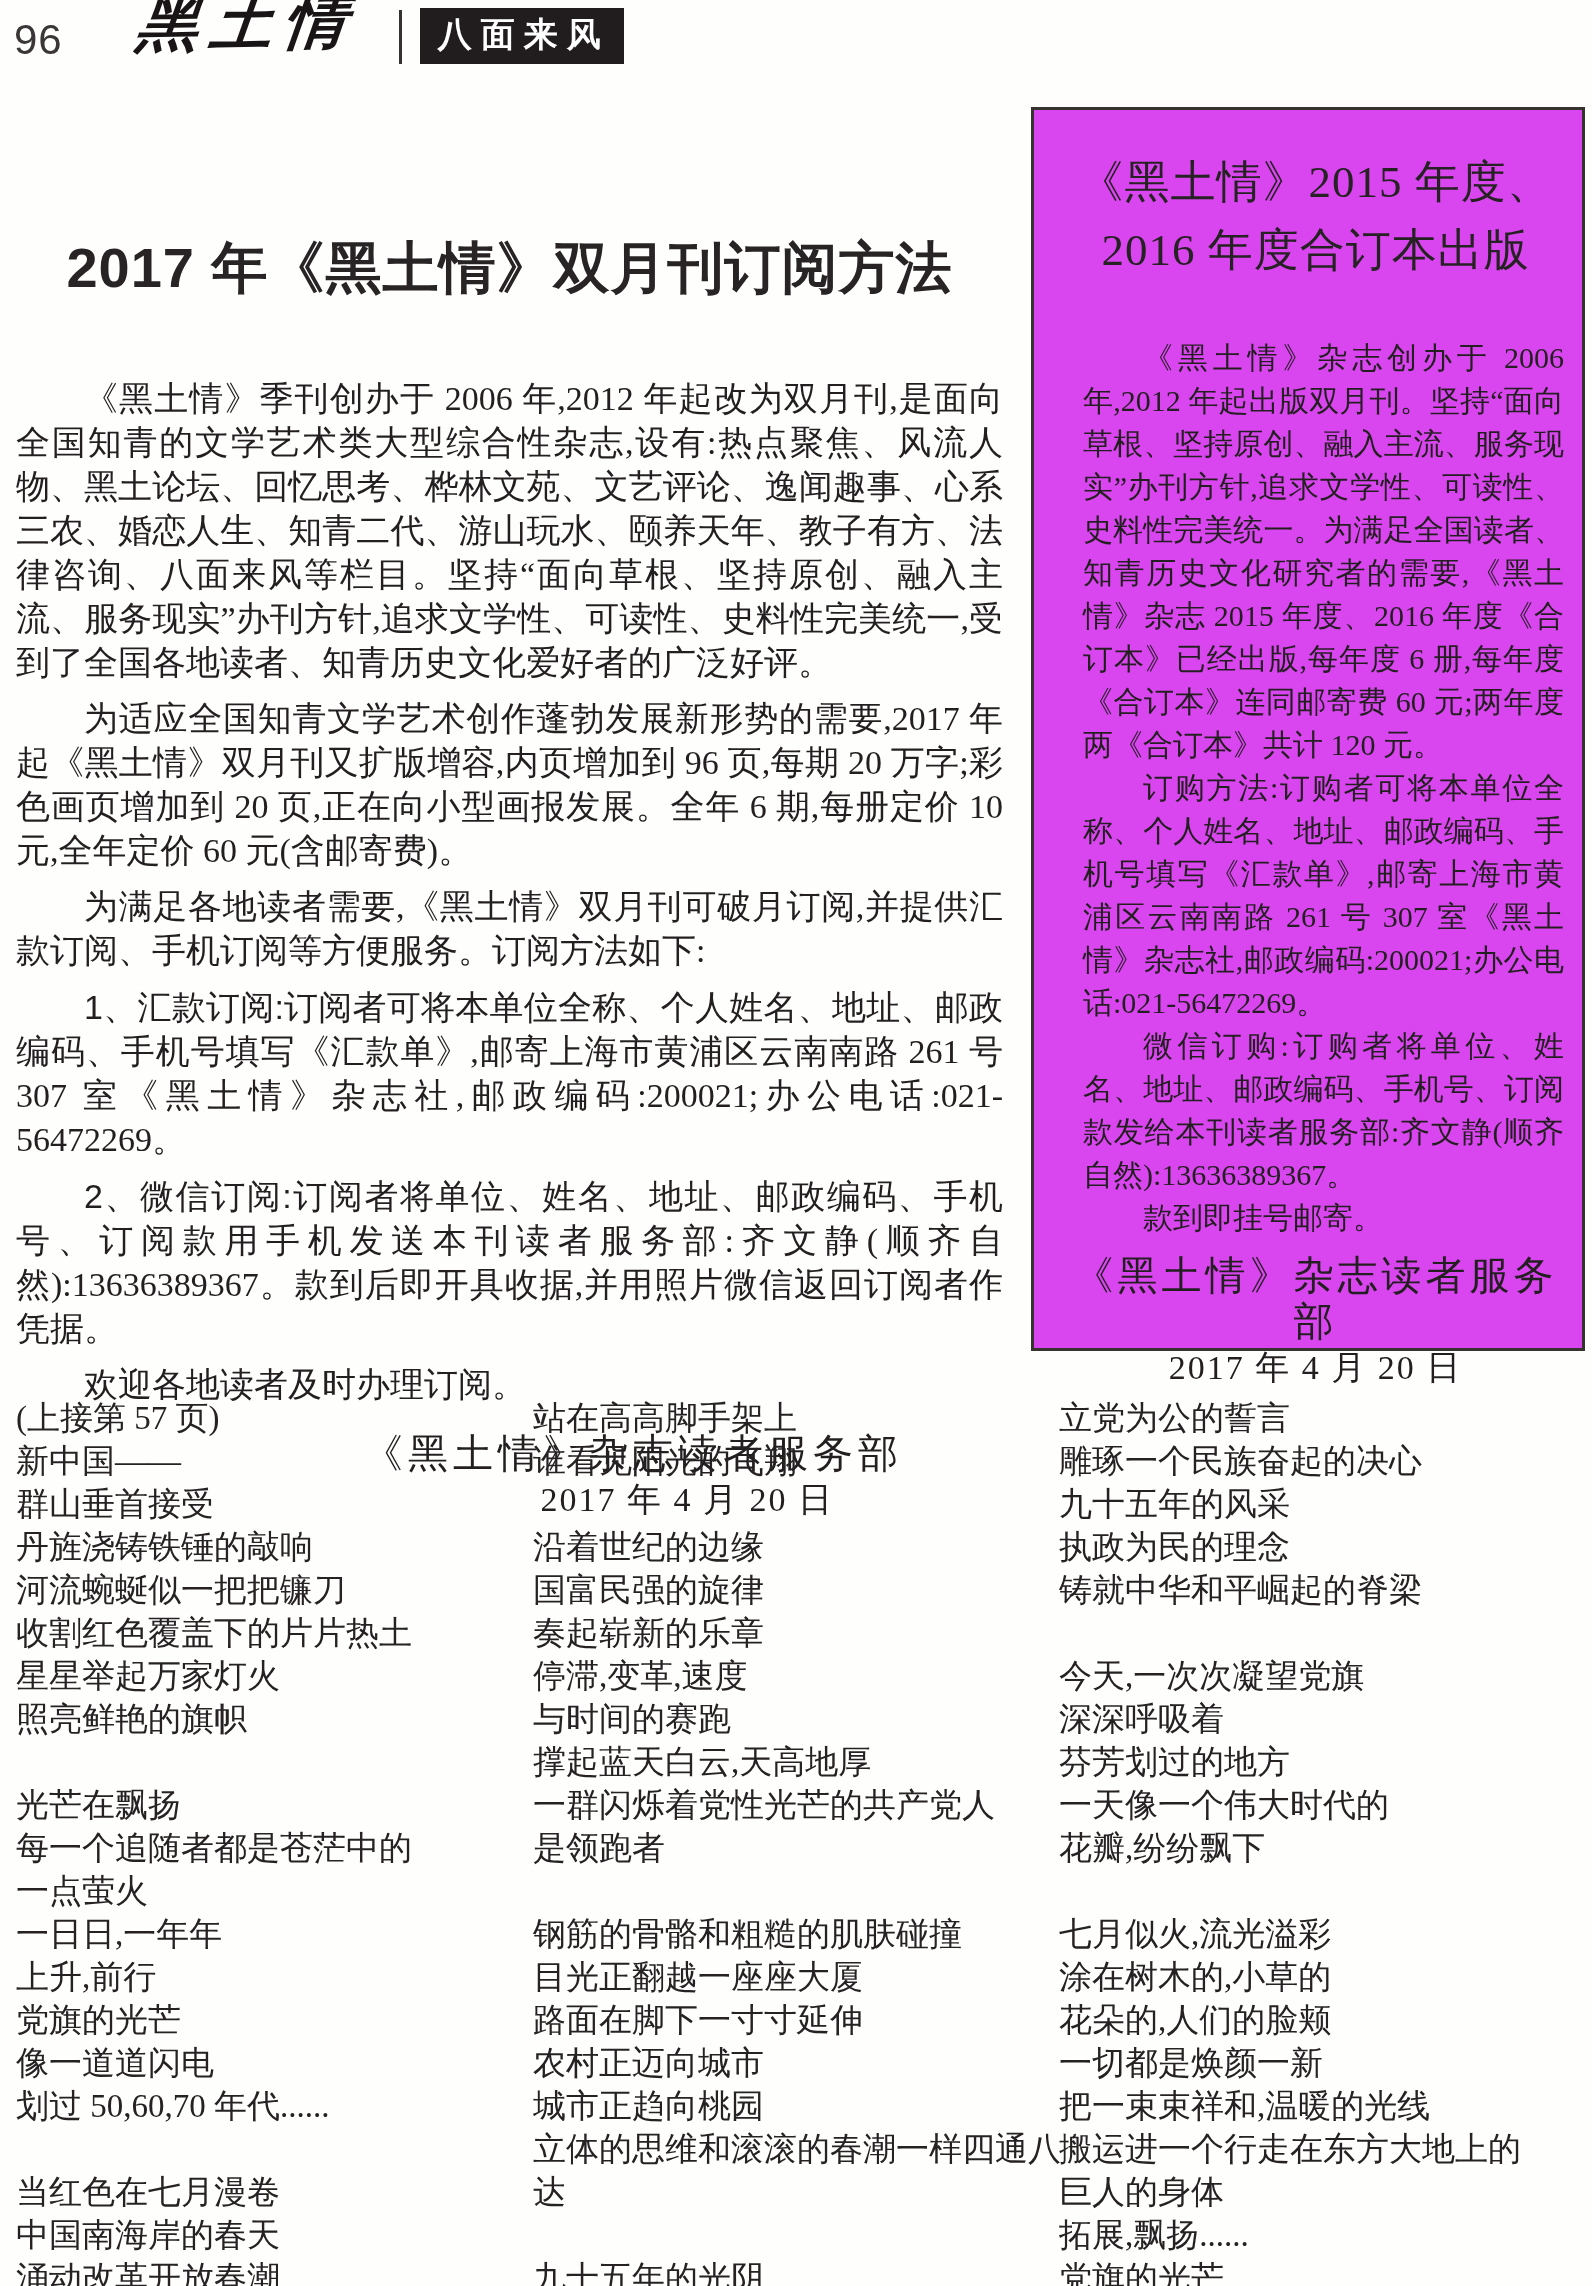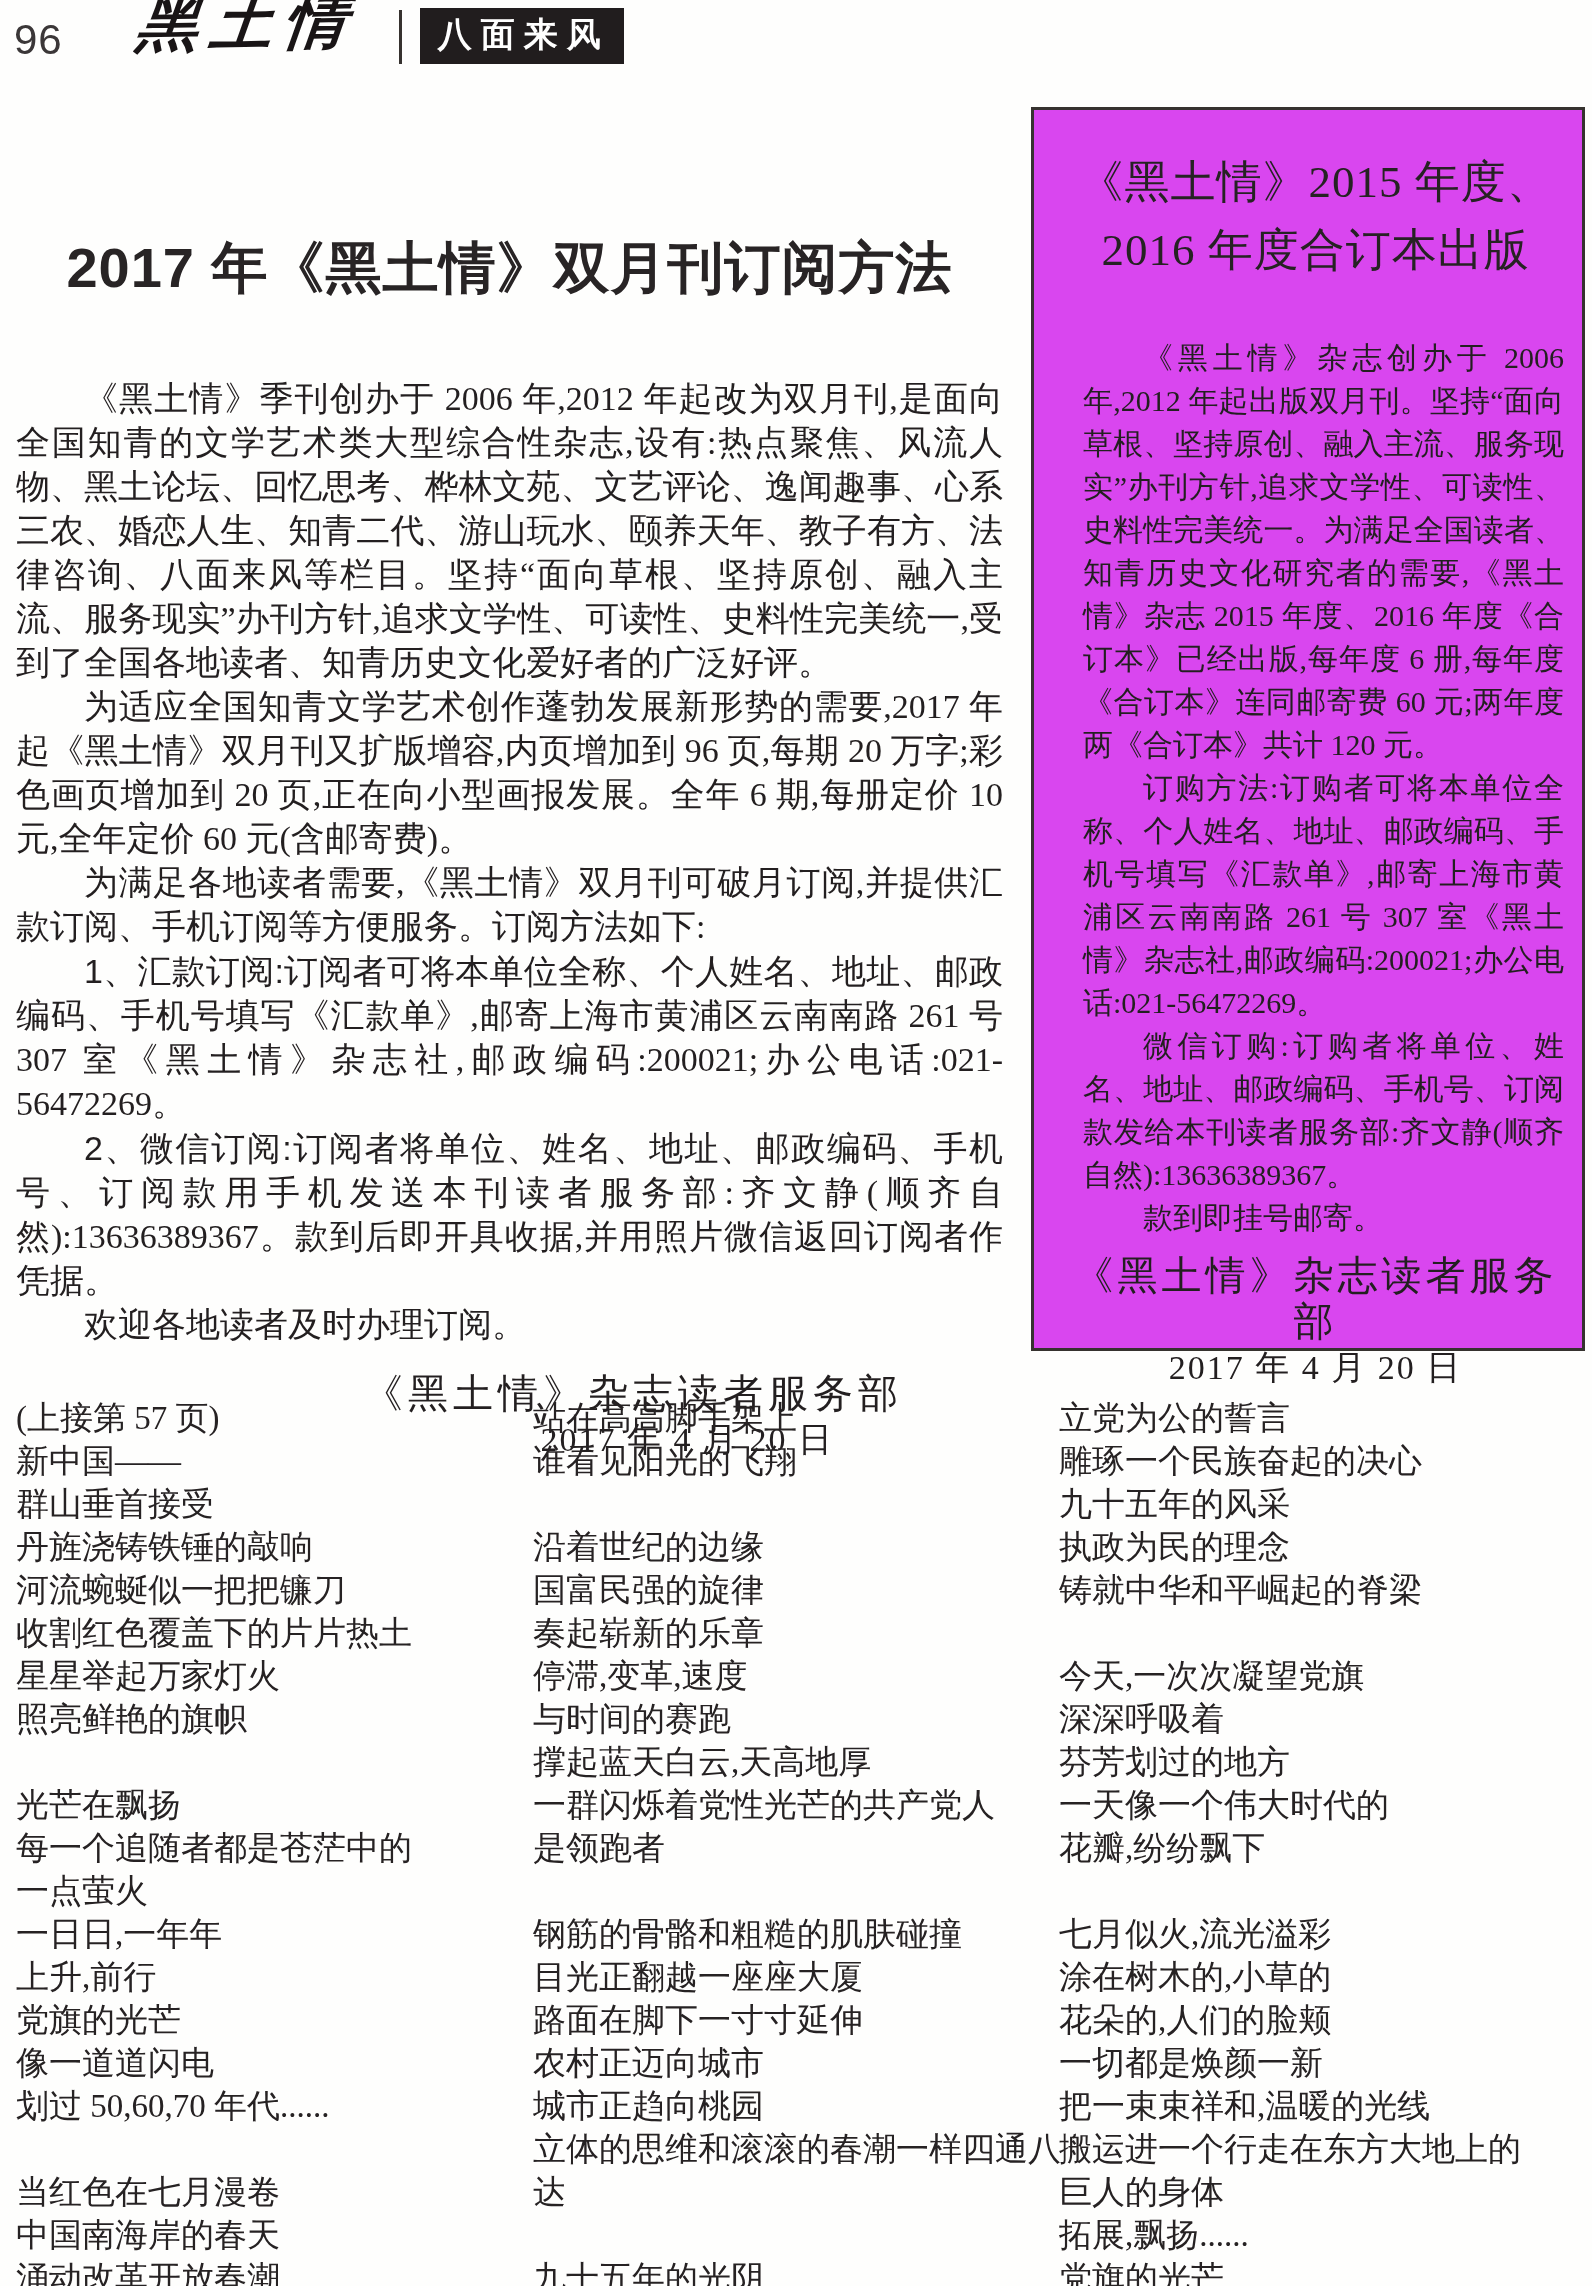--- a/index.html
+++ b/index.html
@@ -21,21 +21,21 @@
   .badge { background:#211d1e; color:#ffffff;
            font-family:"Liberation Sans","DejaVu Sans",sans-serif; font-weight:bold;
            font-size:34px; letter-spacing:9px; padding:4px 14px 6px 18px; margin-left:18px; }
 
   
   .article { position:absolute; left:16px; top:183px; width:987px; }
   .article-title { font-family:"Liberation Sans","DejaVu Sans",sans-serif;
                    font-weight:bold; font-size:56px; letter-spacing:1px;
                    text-align:center; color:#282425; white-space:nowrap;margin-top:48px; }
   .article-body { margin-top:70px; font-size:34px; line-height:44px; text-align:justify; }
-  .article-body p { text-indent:2em; }
+  .article-body p { text-indent:2em;margin-top:12px; }
   .lead { font-family:"Liberation Sans","DejaVu Sans",sans-serif; font-weight:normal; }
   .sign-line { margin-top:24px; text-align:right; padding-right:100px;
                letter-spacing:5px; font-size:40px; line-height:46px; }
   .date-line { text-align:right; padding-right:169px; letter-spacing:2px;
                font-size:34px; line-height:46px; }
 
   
   .sidebar { position:absolute; left:1031px; top:107px; width:554px; height:1244px;
              border:3px solid #36322f; padding:38px 18px 0 33px; background:#d946ef; }
   .sidebar-title { font-size:45px; line-height:68px; text-align:center;

